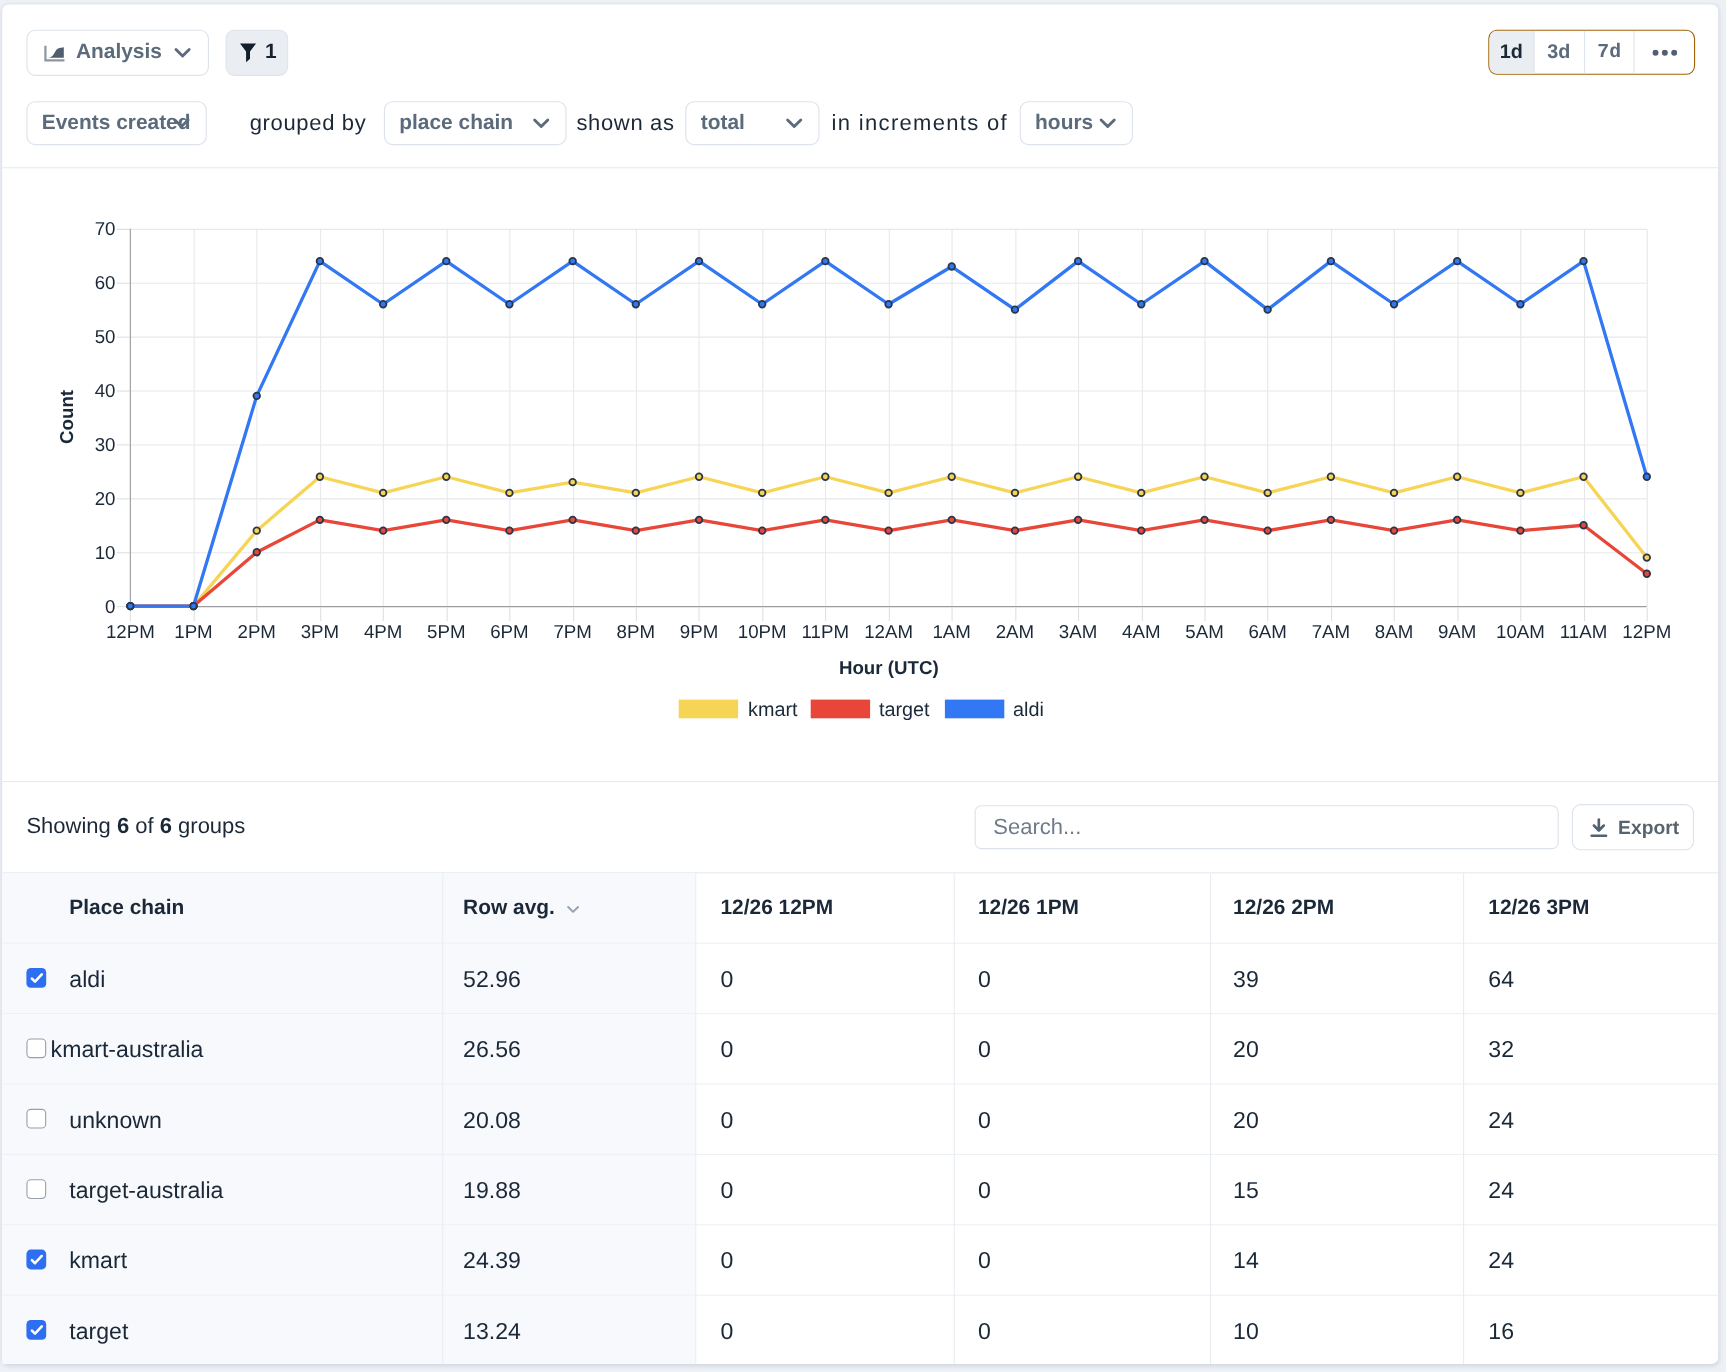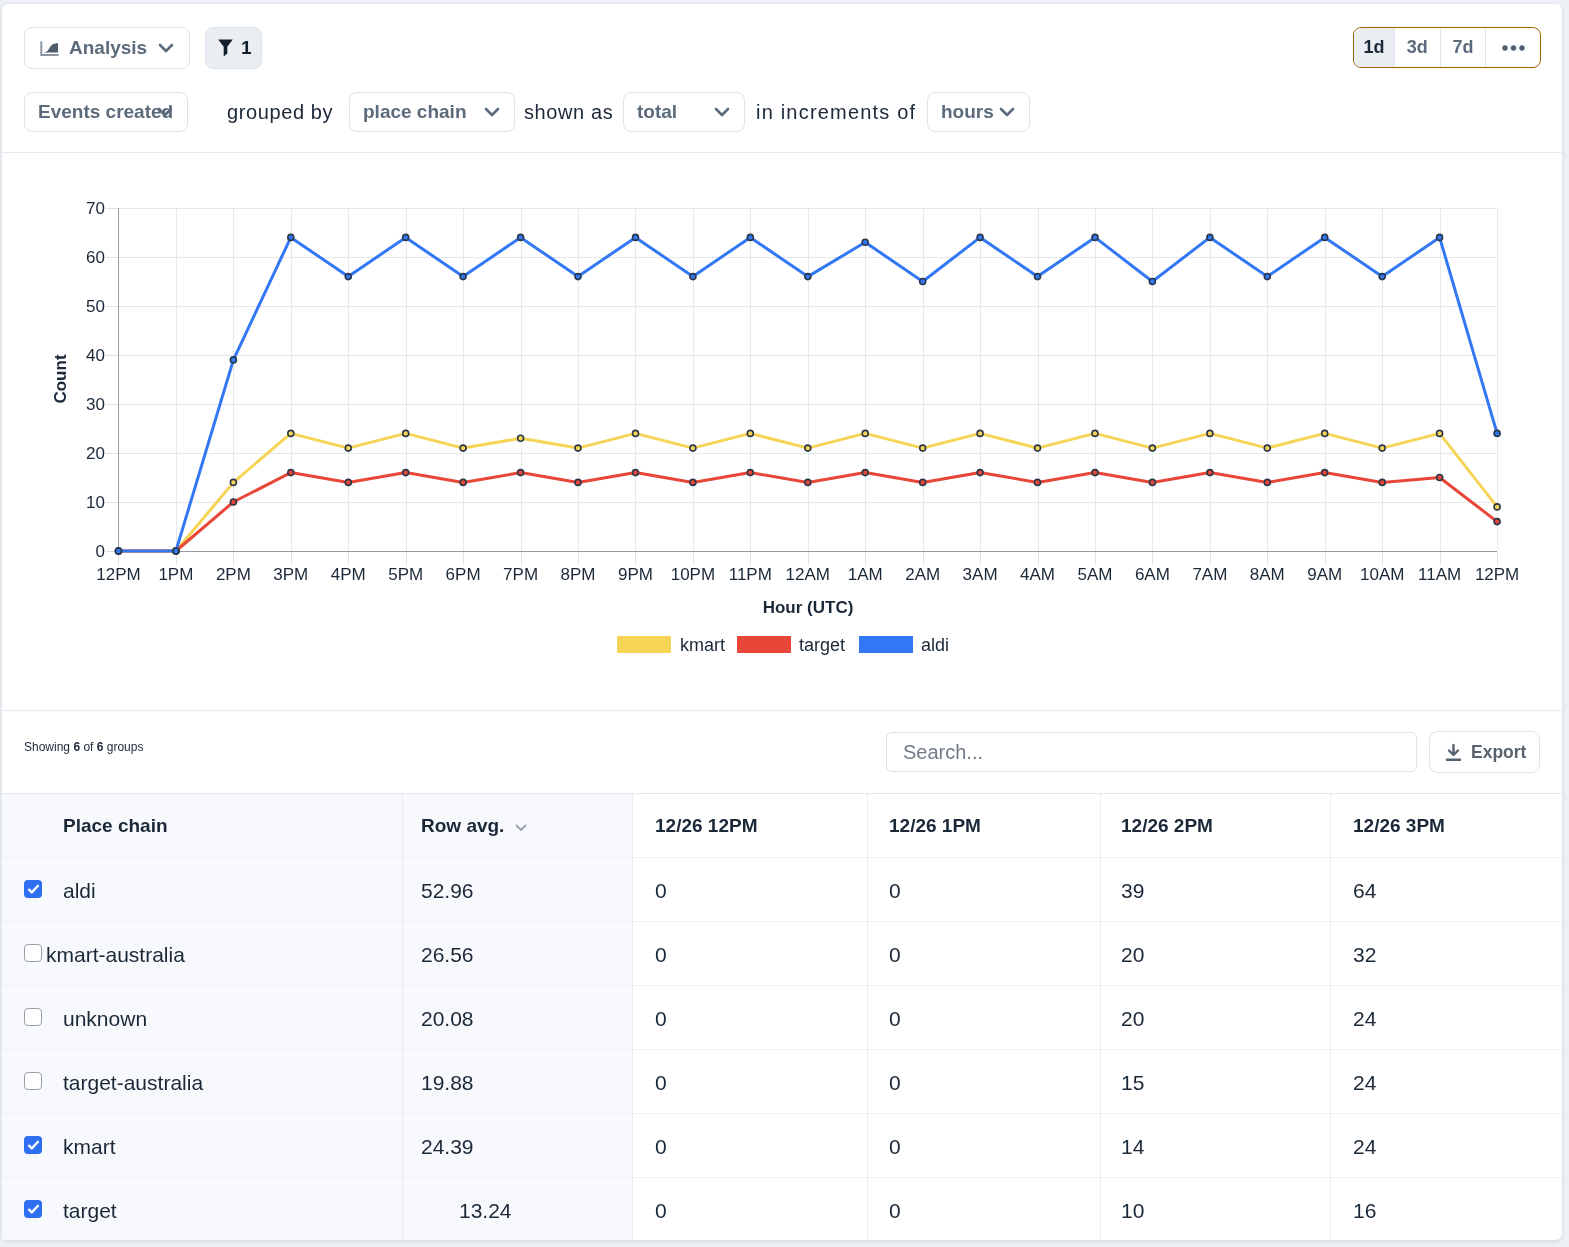--- a/index.html
+++ b/index.html
@@ -35,21 +35,21 @@
 </div>
 <div class="btn" style="left:205px;top:27px;width:57px;height:42px;background:#eaeef3;border-color:#dfe4eb;">
   <span style="margin-left:12px;line-height:0;"><svg width="15" height="18" viewBox="0 0 15 18" fill="none">
         <path d="M0.2 0.5 H14.8 L9.3 7.8 V14.5 L5.7 17.5 V7.8 Z" fill="#121e2b"></path>
       </svg></span>
   <span style="margin-left:8px;font-weight:bold;font-size:19px;color:#16212f;">1</span>
 </div>
 <div class="grp">
   <div style="width:41px;background:#eaeef3;color:#1b2838;">1d</div>
   <div style="width:46px;">3d</div>
-  <div style="width:46px;">7d</div>
+  <div style="width:46px;font-family:Liberation Mono, monospace;">7d</div>
   <div style="width:54px;border-right:none;">
       <svg width="23" height="6" viewBox="0 0 23 6" fill="none">
         <circle cx="3" cy="3" r="2.7" fill="#515f70"></circle>
         <circle cx="11.5" cy="3" r="2.7" fill="#515f70"></circle>
         <circle cx="20" cy="3" r="2.7" fill="#515f70"></circle>
       </svg>
     </div>
 </div>
 
 <div class="sel" style="left:24px;top:92px;width:164px;height:40px;">
@@ -266,21 +266,21 @@
 <rect x="617" y="484" width="54" height="17" fill="#f6d456"></rect>
 <text x="680" y="498.5" font-size="18" fill="#1b2838">kmart</text>
 <rect x="737" y="484" width="54" height="17" fill="#e84638"></rect>
 <text x="799" y="498.5" font-size="18" fill="#1b2838">target</text>
 <rect x="859" y="484" width="54" height="17" fill="#3277f3"></rect>
 <text x="921" y="498.5" font-size="18" fill="#1b2838">aldi</text>
 </svg>
 
 <div class="hline" style="left:2px;top:710px;width:1560px;background:#e7ebf1;"></div>
 
-<div class="abs" style="left:24px;top:740px;font-size:12px;color:#1b2838;">Showing <b>6</b> of <b>6</b> groups</div>
+<div class="abs" style="left:24px;top:740px;font-size:20px;color:#1b2838;">Showing <b>6</b> of <b>6</b> groups</div>
 <div class="abs" style="left:886px;top:732px;width:531px;height:40px;border:1px solid #dce3ec;border-radius:6px;background:#fff;">
   <span style="position:absolute;left:16px;top:8px;font-size:20px;color:#6f7b89;">Search...</span>
 </div>
 <div class="btn" style="left:1429px;top:731px;width:111px;height:42px;">
   <span style="margin-left:14px;line-height:0;"><svg width="19" height="19" viewBox="0 0 19 19" fill="none">
         <path d="M9.5 2 V11.5 M5 7.5 L9.5 12 L14 7.5" stroke="#546171" stroke-width="2.4" stroke-linecap="round" stroke-linejoin="round"></path>
         <path d="M3 16.8 H16" stroke="#546171" stroke-width="2.4" stroke-linecap="round"></path>
       </svg></span>
   <span style="margin-left:8px;font-weight:bold;font-size:17.5px;color:#57646f;">Export</span>
 </div>
@@ -357,21 +357,21 @@
 <div class="td" style="left:1353px;top:1114px;">24</div>
 <div class="hline" style="left:2px;top:1177px;width:1560px;background:#edf0f4;"></div>
 <div class="cellbg" style="left:2px;top:1178px;width:400px;height:62px;"></div>
 <div class="cellbg" style="left:402px;top:1178px;width:230px;height:62px;"></div>
 <div class="cb on" style="left:24px;top:1200px;">
     <svg width="13" height="11" viewBox="0 0 13 11" fill="none">
       <path d="M2 5.6 L4.8 8.4 L11 1.8" stroke="#fff" stroke-width="2.3" stroke-linecap="round" stroke-linejoin="round" fill="none"></path>
     </svg>
   </div>
 <div class="td" style="left:63px;top:1178px;">target</div>
-<div class="td" style="left:421px;top:1178px;margin-left:38px;">13.24</div>
+<div class="td" style="left:421px;top:1178px;">13.24</div>
 <div class="td" style="left:655px;top:1178px;">0</div>
 <div class="td" style="left:889px;top:1178px;">0</div>
 <div class="td" style="left:1121px;top:1178px;">10</div>
 <div class="td" style="left:1353px;top:1178px;">16</div>
 <div class="vline" style="left:402px;top:794px;height:446px;"></div>
 <div class="vline" style="left:632px;top:794px;height:446px;"></div>
 <div class="vline" style="left:867px;top:794px;height:446px;"></div>
 <div class="vline" style="left:1100px;top:794px;height:446px;"></div>
 <div class="vline" style="left:1330px;top:794px;height:446px;"></div>
 </body></html>

